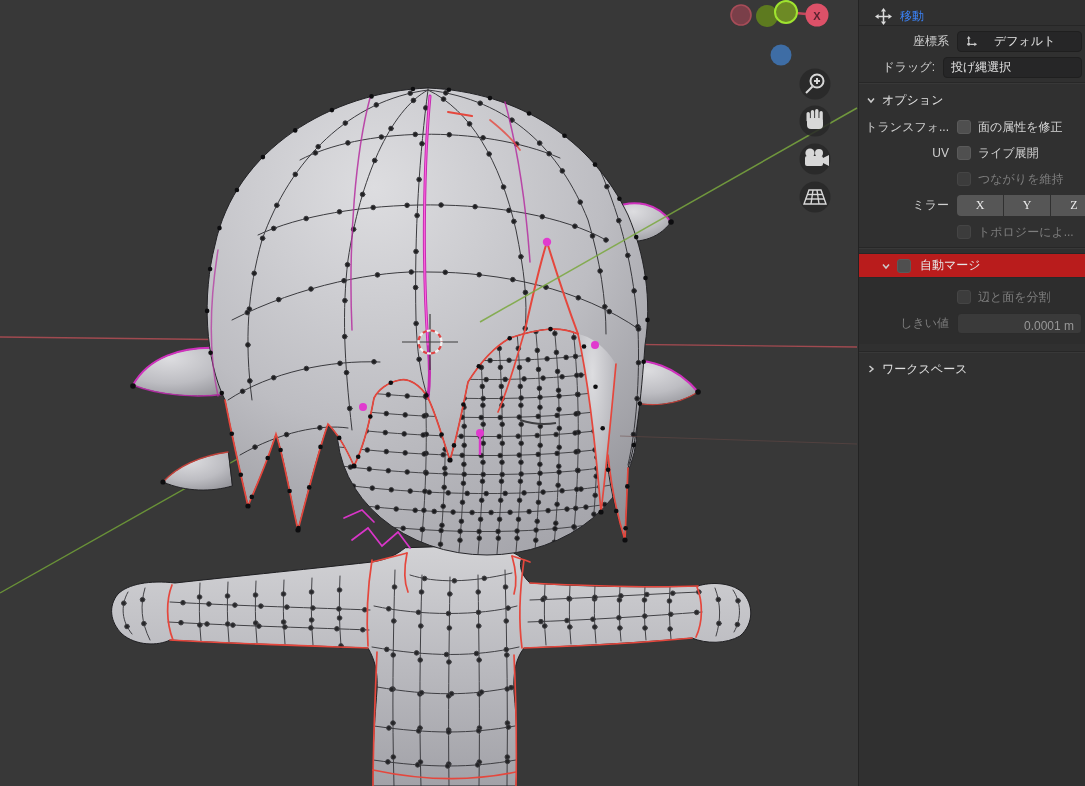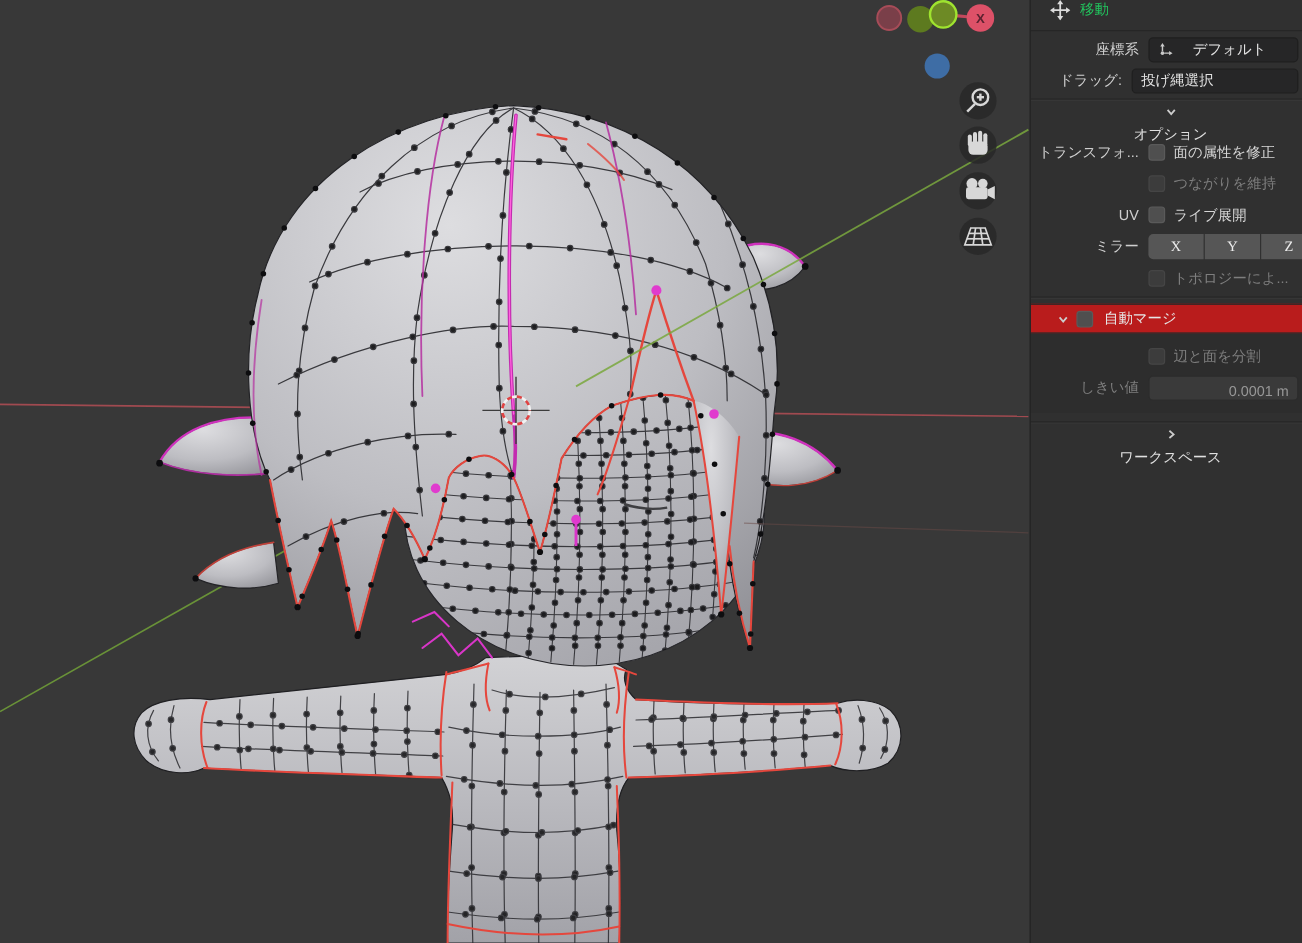--- a/index.html
+++ b/index.html
@@ -6,32 +6,32 @@
   *{box-sizing:border-box;}
   .stage{position:relative;width:1085px;height:786px;overflow:hidden;
          font-family:"Liberation Sans",sans-serif;background:#383838;}
   .viewport{position:absolute;left:0;top:0;width:858px;height:786px;}
   .viewport svg{display:block;}
 
   
   .sidebar{position:absolute;left:858px;top:0;width:227px;height:786px;
            background:#303030;border-left:1px solid #232323;overflow:hidden;
            color:#d6d6d6;font-size:12px;}
-  .toolhead{display:flex;align-items:flex-start;gap:8px;height:26px;padding-left:16px;
-            color:#22c55e;border-bottom:1px solid #262626;}
+  .toolhead{display:flex;align-items:flex-end;gap:8px;height:26px;padding-left:16px;
+            color:#3b82f6;border-bottom:1px solid #262626;}
   .sep{height:0;border-top:1px solid #272727;border-bottom:1px solid rgba(255,255,255,.045);margin:4px 0;}
   .row{display:flex;align-items:center;height:22px;margin:4px 0;padding-right:3px;}
   .row .lbl{width:98px;text-align:right;padding-right:8px;color:#cfcfcf;flex:none;}
   .row .lbl.dim, .dimtxt{color:#7e7e7e;}
   .ctl{flex:1;display:flex;align-items:center;min-width:0;}
   .field{flex:1;display:flex;align-items:center;gap:16px;height:21px;background:#262627;
          border:1px solid #1f1f1f;border-radius:4px;padding:0 7px;color:#e3e3e3;
          white-space:nowrap;overflow:hidden;}
   .field.valfield{justify-content:flex-end;background:#3a3a3a;border-color:#2c2c2c;color:#979797;align-items:flex-end;}
-  .sechead{display:flex;align-items:center;gap:6px;height:24px;padding-left:7px;color:#e0e0e0;flex-direction:column;}
+  .sechead{display:flex;align-items:center;gap:6px;height:24px;padding-left:7px;color:#e0e0e0;}
   .subhead{background:#b91c1c;height:25px;display:flex;align-items:center;gap:6px;
            padding-left:22px;border-top:1px solid #272727;border-bottom:1px solid #292929;color:#e6e6e6;}
   .subblock{background:#2d2d2d;padding:4px 0 6px 0;}
   .cb{width:14px;height:14px;border-radius:3px;background:#4f4f4f;border:1px solid #5a5a5a;
       flex:none;margin-right:7px;}
   .cb.dis{background:#3c3c3c;border-color:#454545;}
   .btngroup{display:flex;flex:none;width:141px;}
   .axbtn{width:46px;height:21px;background:#565656;color:#ededed;display:flex;
          align-items:center;justify-content:center;margin-right:1px;flex:none;font-size:12px;}
   .axbtn:first-child{border-radius:4px 0 0 4px;}
@@ -1041,32 +1041,32 @@
 
     <div class="row">
       <span class="lbl">トランスフォ...</span>
       <div class="ctl">
         <span class="cb"></span>
         <span>面の属性を修正</span>
       </div>
     </div>
 
     <div class="row">
+      <span class="lbl">UV</span>
+      <div class="ctl">
+        <span class="cb"></span>
+        <span>ライブ展開</span>
+      </div>
+    </div>
+
+    <div class="row">
       <span class="lbl"></span>
       <div class="ctl dimtxt">
         <span class="cb dis"></span>
         <span>つながりを維持</span>
-      </div>
-    </div>
-
-    <div class="row">
-      <span class="lbl">UV</span>
-      <div class="ctl">
-        <span class="cb"></span>
-        <span>ライブ展開</span>
       </div>
     </div>
 
     <div class="row" style="height:23px;font-family:Liberation Serif, serif;">
       <span class="lbl">ミラー</span>
       <div class="ctl">
         <div class="btngroup">
           <span class="axbtn">X</span>
           <span class="axbtn">Y</span>
           <span class="axbtn">Z</span>

